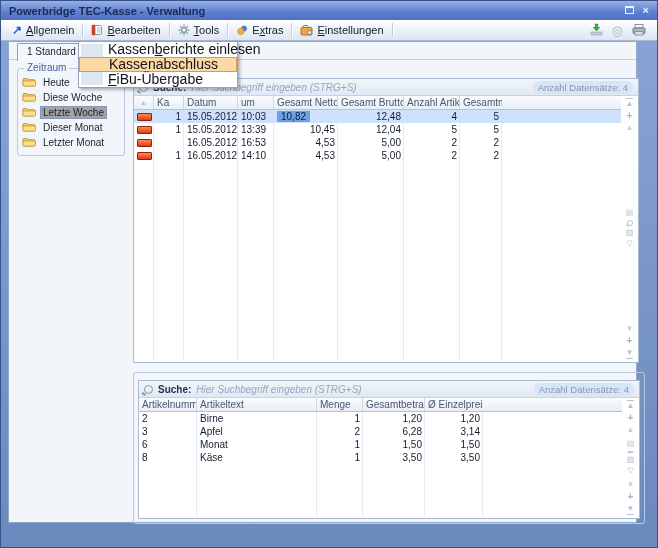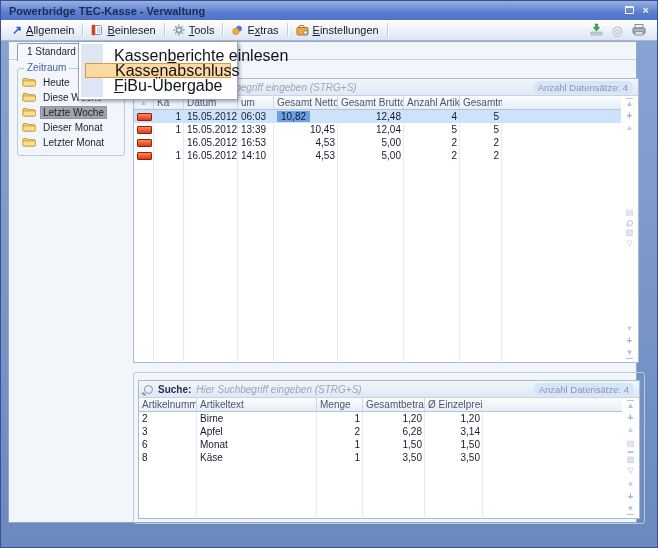--- a/index.html
+++ b/index.html
@@ -80,21 +80,21 @@
   .nv.pale{color:#c6d0de;}
   .magsm{width:6px;height:6px;border:1px solid #b6c2d4;border-radius:50%;position:relative;box-sizing:border-box;}
   .magsm::after{content:"";position:absolute;width:3px;height:1px;background:#b6c2d4;left:-2px;bottom:-1px;transform:rotate(40deg);}
   .sp{flex:1;}
   
   .bottom-group{left:124px;top:330px;width:512px;height:152px;}
   .bottom-group .gb-label{color:#5c6e8c;}
   .bot-panel{position:absolute;left:4px;top:7px;right:4px;bottom:4px;background:#fff;border:1px solid #a9bad2;}
   
   .dropdown{position:absolute;left:77px;top:40px;width:160px;background:#fff;border:1px solid #97a3b6;
-    box-shadow:2px 2px 3px rgba(60,70,90,.4);padding:6px;z-index:30;font-size:16px;box-sizing:border-box;}
+    box-shadow:2px 2px 3px rgba(60,70,90,.4);padding:0;z-index:30;font-size:14px;box-sizing:border-box;}
   .dropdown::before{content:"";position:absolute;left:2px;top:2px;bottom:2px;width:22px;background:#dde7f4;}
   .dd-item{position:relative;height:15px;line-height:15px;padding-left:29px;color:#10141c;box-sizing:border-box;white-space:nowrap;}
   .dd-item.hl{background:#fcd9a2;border:1px solid #dd9a46;border-radius:0;line-height:13px;}
 </style>
 </head>
 <body>
 
 <div class="window">
 
   <div class="titlebar">
@@ -114,21 +114,21 @@
     <div class="menuitem">
       <span class="mi-icon">
           <svg width="12" height="12" viewBox="0 0 12 12">
             <rect x="2.5" y="1.5" width="8" height="9" rx="1" fill="#fefefe" stroke="#8a97ab"></rect>
             <line x1="6" y1="4" x2="9.5" y2="4" stroke="#aab4c4"></line>
             <line x1="6" y1="6" x2="9.5" y2="6" stroke="#aab4c4"></line>
             <line x1="6" y1="8" x2="9.5" y2="8" stroke="#aab4c4"></line>
             <rect x="1" y="1" width="3" height="10" rx="1" fill="#d8442a" stroke="#9a2a14" stroke-width="0.5"></rect>
           </svg>
         </span>
-      <span><span></span><u>B</u><span>einlesen</span></span>
+      <span><span></span><u>B</u><span>earbeiten</span></span>
     </div>
     <span class="menusep"></span>
     <div class="menuitem">
       <span class="mi-icon">
           <svg width="12" height="12" viewBox="0 0 12 12">
             <circle cx="6" cy="6" r="2.6" fill="none" stroke="#8997ab" stroke-width="1.6"></circle>
             <g stroke="#8997ab" stroke-width="1.4">
               <line x1="6" y1="0.5" x2="6" y2="2"></line>
               <line x1="6" y1="10" x2="6" y2="11.5"></line>
               <line x1="0.5" y1="6" x2="2" y2="6"></line>
@@ -253,21 +253,21 @@
           <div class="vline" style="left:203px"></div>
           <div class="vline" style="left:269px"></div>
           <div class="vline" style="left:325px"></div>
           <div class="vline" style="left:367px"></div>
           <div class="row sel">
             <div class="cell w0 c-icon">
                 <span class="cashicon"></span>
               </div>
             <div class="cell w1 num">1</div>
             <div class="cell w2">15.05.2012 /Di</div>
-            <div class="cell w3">06:03</div>
+            <div class="cell w3">10:03</div>
             <div class="cell w4"><span class="selbox">10,82</span></div>
             <div class="cell w5 num">12,48</div>
             <div class="cell w6 num">4</div>
             <div class="cell w7 num">5</div>
           </div>
           <div class="row">
             <div class="cell w0 c-icon">
                 <span class="cashicon"></span>
               </div>
             <div class="cell w1 num">1</div>

